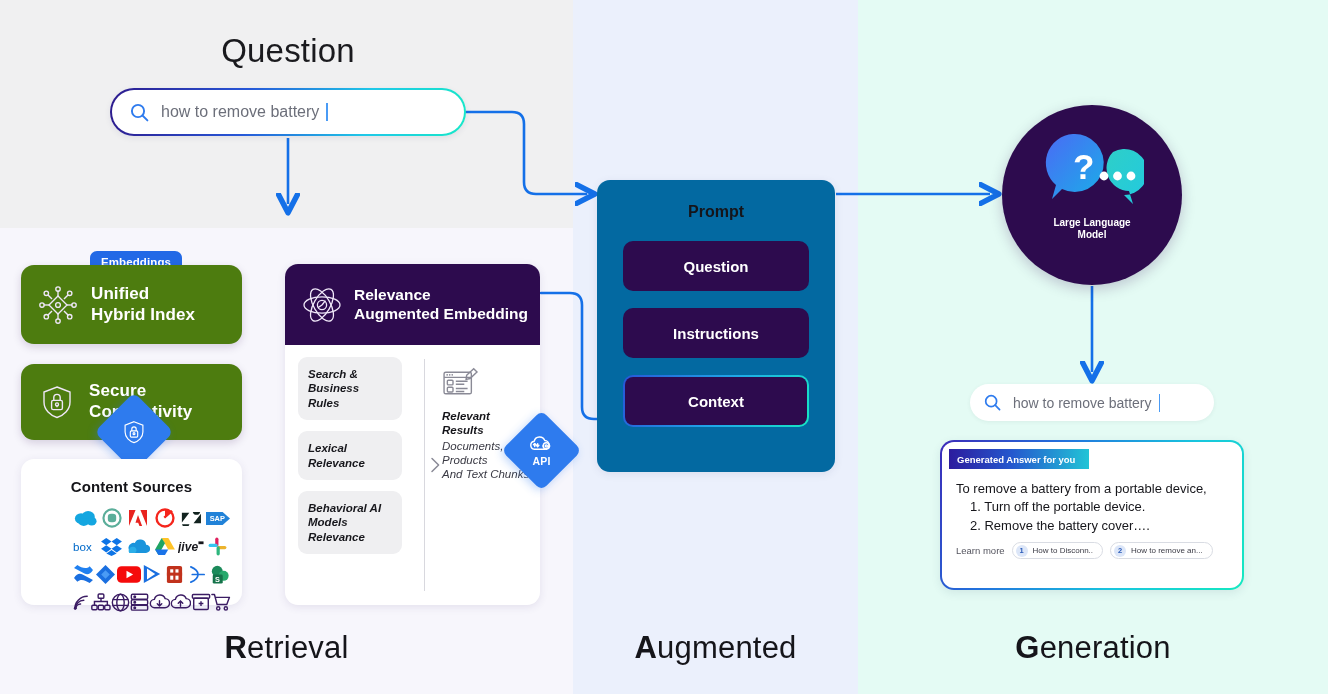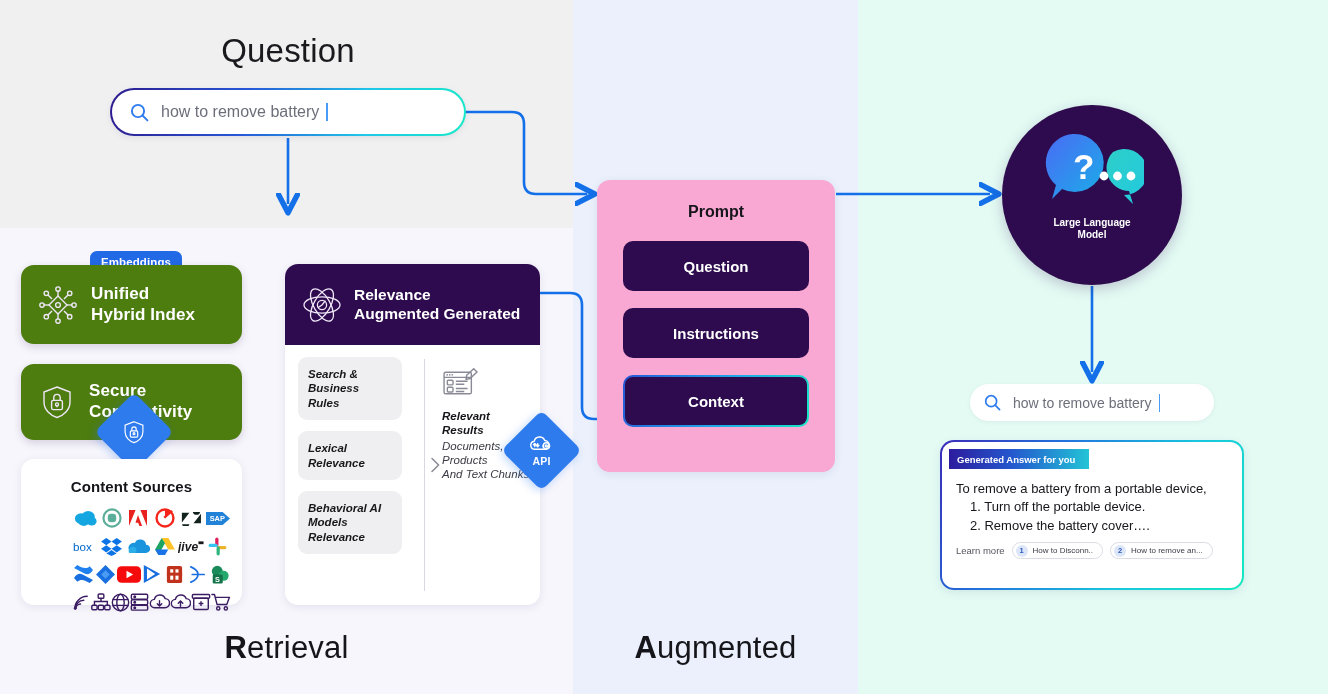--- a/index.html
+++ b/index.html
@@ -105,21 +105,21 @@
   }
   #rar-divider { position:absolute; left: 139px; top: 14px; width: 1px; height: 232px; background: #D8D8DE; }
   #rar-chevron { position:absolute; left: 145px; top: 112px; }
   #rar-results { position:absolute; left: 157px; top: 22px; width: 92px; }
   #rr-title { font-size: 11.5px; font-weight: 700; color:#15151A; margin-top: 7px; line-height:1.2; }
   #rr-sub { font-size: 11.5px; color:#3A3A44; line-height: 1.25; margin-top: 1px; }
 
   
   #prompt-panel {
     position: absolute; left: 597px; top: 180px; width: 238px; height: 292px;
-    background: #f9a8d4; border-radius: 13px; box-shadow: 0 2px 9px rgba(60,70,120,.10);
+    background: #0369a1; border-radius: 13px; box-shadow: 0 2px 9px rgba(60,70,120,.10);
     padding-top: 23px;
   }
   #prompt-title { text-align:center; font-size: 16px; font-weight: 700; color:#15151A; }
   .pbox {
     margin: 0 26px; height: 50px; border-radius: 10px; background:#2D0B4E;
     display:flex; align-items:center; justify-content:center;
     color:#fff; font-weight:700; font-size:15px;
   }
   #pbox-question { margin-top: 20px; }
   #pbox-instructions { margin-top: 17px; }
@@ -522,21 +522,21 @@
         <g fill="none" stroke="#EFE7F8" stroke-width="1.3">
           <ellipse cx="21" cy="21" rx="18" ry="8.2"></ellipse>
           <ellipse cx="21" cy="21" rx="18" ry="8.2" transform="rotate(60 21 21)"></ellipse>
           <ellipse cx="21" cy="21" rx="18" ry="8.2" transform="rotate(120 21 21)"></ellipse>
           <circle cx="21" cy="21" r="4.6"></circle>
           <path d="M21 21 L24.4 16.6 M21 21 L17 23.6"></path>
         </g>
       </svg>
       <div class="ct">
         <div>Relevance</div>
-        <div>Augmented Generated</div>
+        <div>Augmented Embedding</div>
       </div>
     </div>
 
     <div id="rar-body">
       <div id="rar-chips">
         <div class="chip">
           <div>Search &amp;</div>
           <div>Business Rules</div>
         </div>
         <div class="chip">
@@ -654,14 +654,15 @@
       </span>
       <span class="cite">
         <span class="num">2</span>
         <span class="ctx">How to remove an...</span>
       </span>
     </div>
   </div>
 
   <div class="caption" id="cap-retrieval"><b>R</b><span>etrieval</span></div>
   <div class="caption" id="cap-augmented"><b>A</b><span>ugmented</span></div>
+  <div class="caption" id="cap-generation"><b>G</b><span>eneration</span></div>
 
 </div>
 
 </body></html>

